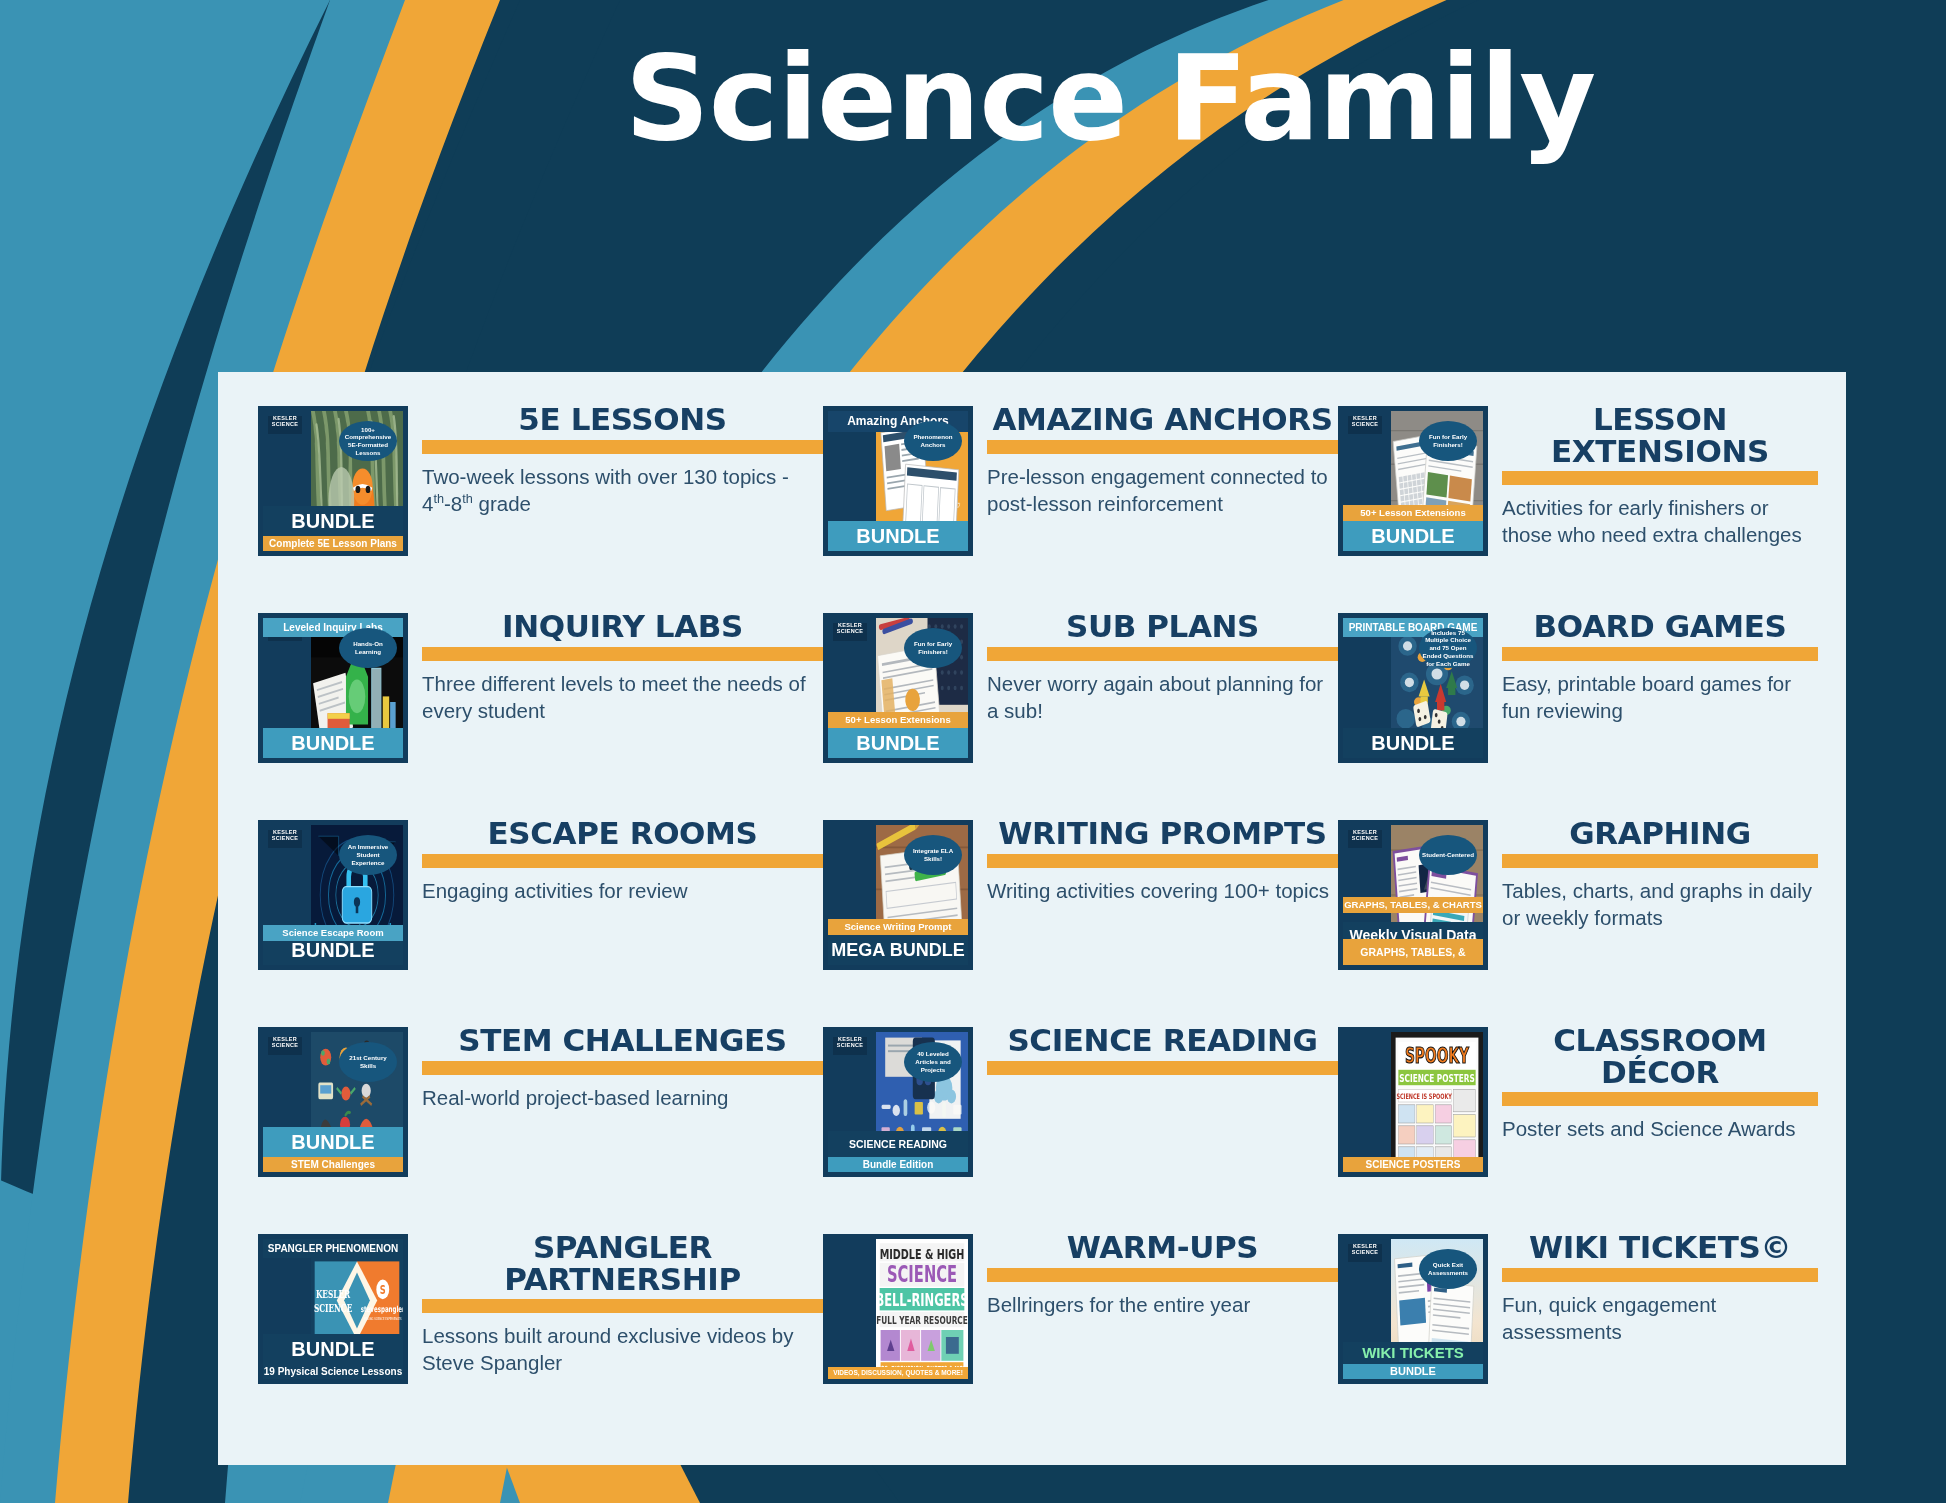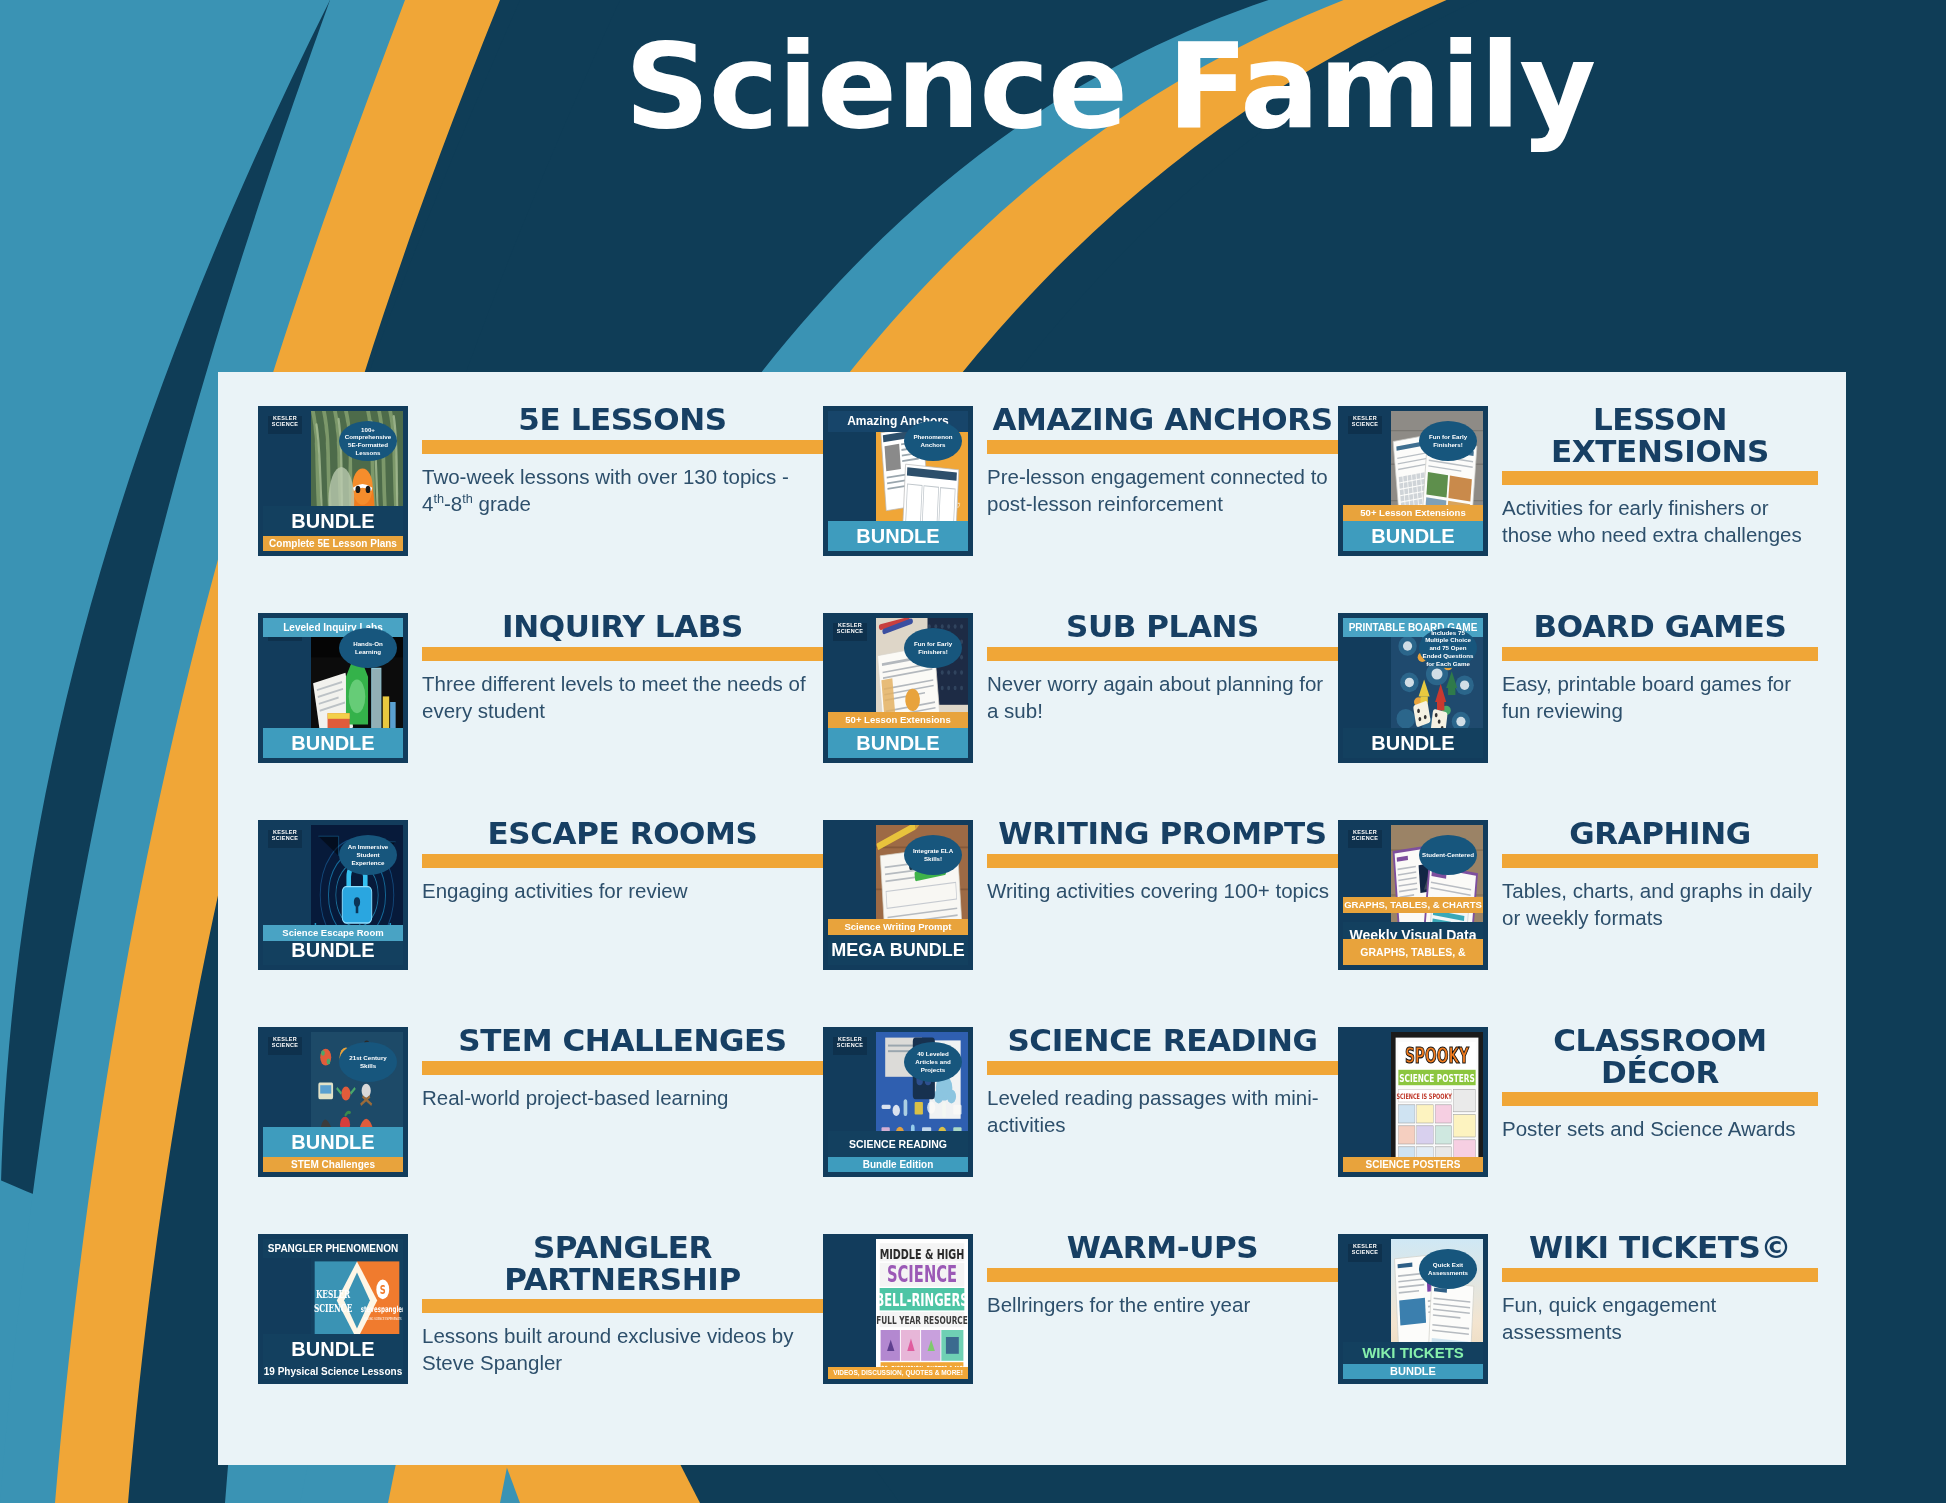--- a/index.html
+++ b/index.html
@@ -21,21 +21,21 @@
     left:560px; top:20px; width:1100px;
     text-align:center;
     color:#ffffff;
     font-size:118px;
     line-height:1.12;
     font-weight:bold;
     letter-spacing:-1px;
     font-family:"DejaVu Sans", sans-serif;
     z-index:6;
   }
-  .title .l2 { display:block; }
+  .title .l2 { display:block;margin-top:12px; }
 
   
   .panel {
     position:absolute;
     left:218px; top:372px;
     width:1628px; height:1093px;
     background:#eaf3f7;
     z-index:5;
   }
   .grid {
@@ -729,21 +729,20 @@
         <rect x="53" y="12" width="7" height="26" rx="3.4" fill="#2d4f8f"></rect>
       </svg></div>
             <div class="ks-logo">KESLER<br>SCIENCE</div>
             <div class="badge" style="right:6px;top:10px;width:58px;height:40px;">40 Leveled Articles and Projects</div>
             <div class="band" style="bottom:0px;height:15px;line-height:15px;background:#3e9cbe;font-size:10px;color:#fff;overflow:hidden;">Bundle Edition</div>
             <div class="band" style="bottom:15px;height:26px;line-height:26px;background:#13405f;font-size:10.5px;color:#fff;overflow:hidden;">SCIENCE READING COMPREHENSION</div>
           </div>
      <div class="body">
        <div class="ptitle">SCIENCE READING</div>
        <div class="rule"></div>
-       <div class="desc">Leveled reading passages with mini-activities</div>
      </div>
         </div>
         <div class="card">
           <div class="thumb">
             <div class="art"><svg viewBox="0 0 100 100" preserveAspectRatio="none" style="width:100%;height:100%">
         <rect width="100" height="100" fill="#1a1a1a"></rect>
         <rect x="5" y="4" width="90" height="92" fill="#fbfbfb"></rect>
         <rect x="8" y="7" width="84" height="20" fill="#fff"></rect>
         <text x="50" y="22" font-family="DejaVu Sans, sans-serif" font-size="15" font-weight="bold" fill="#f07b1e" text-anchor="middle" stroke="#111" stroke-width=".8">SPOOKY</text>
         <rect x="8" y="27" width="84" height="11" fill="#8cc63f"></rect>

